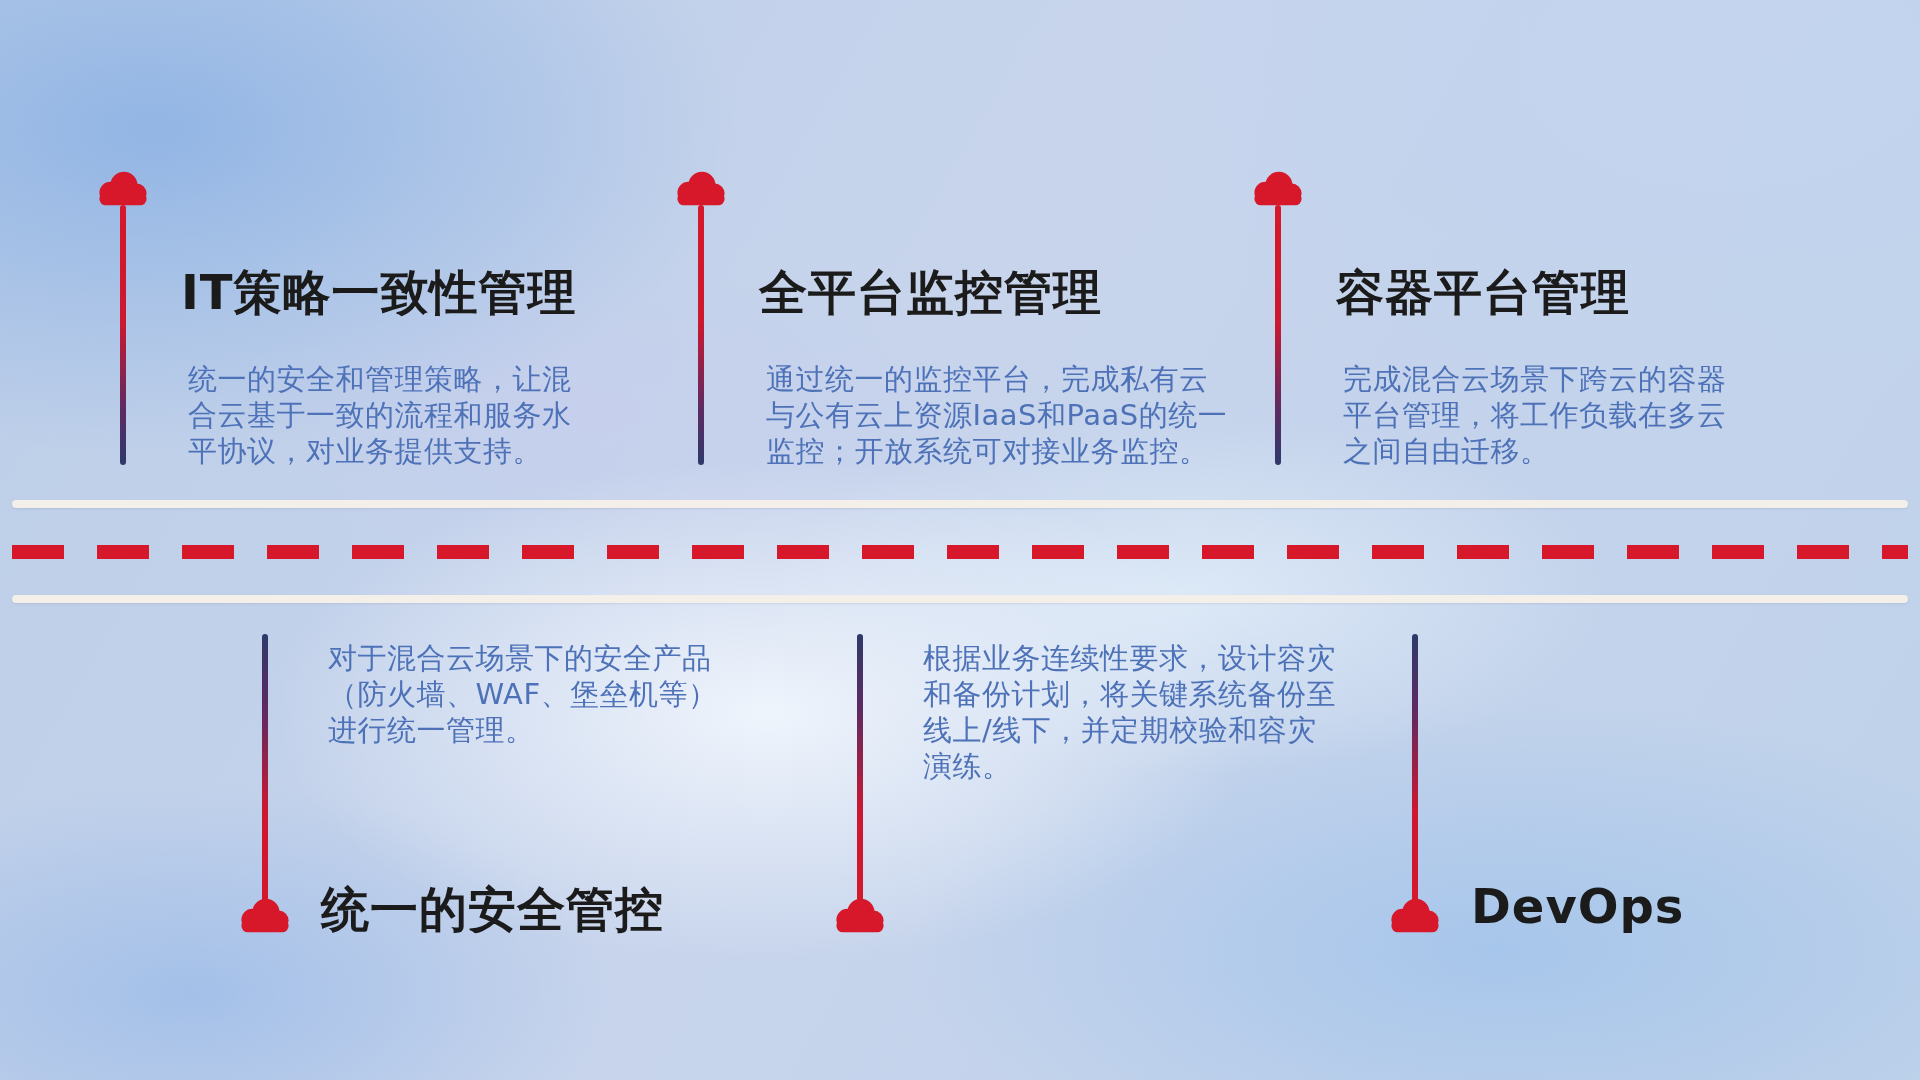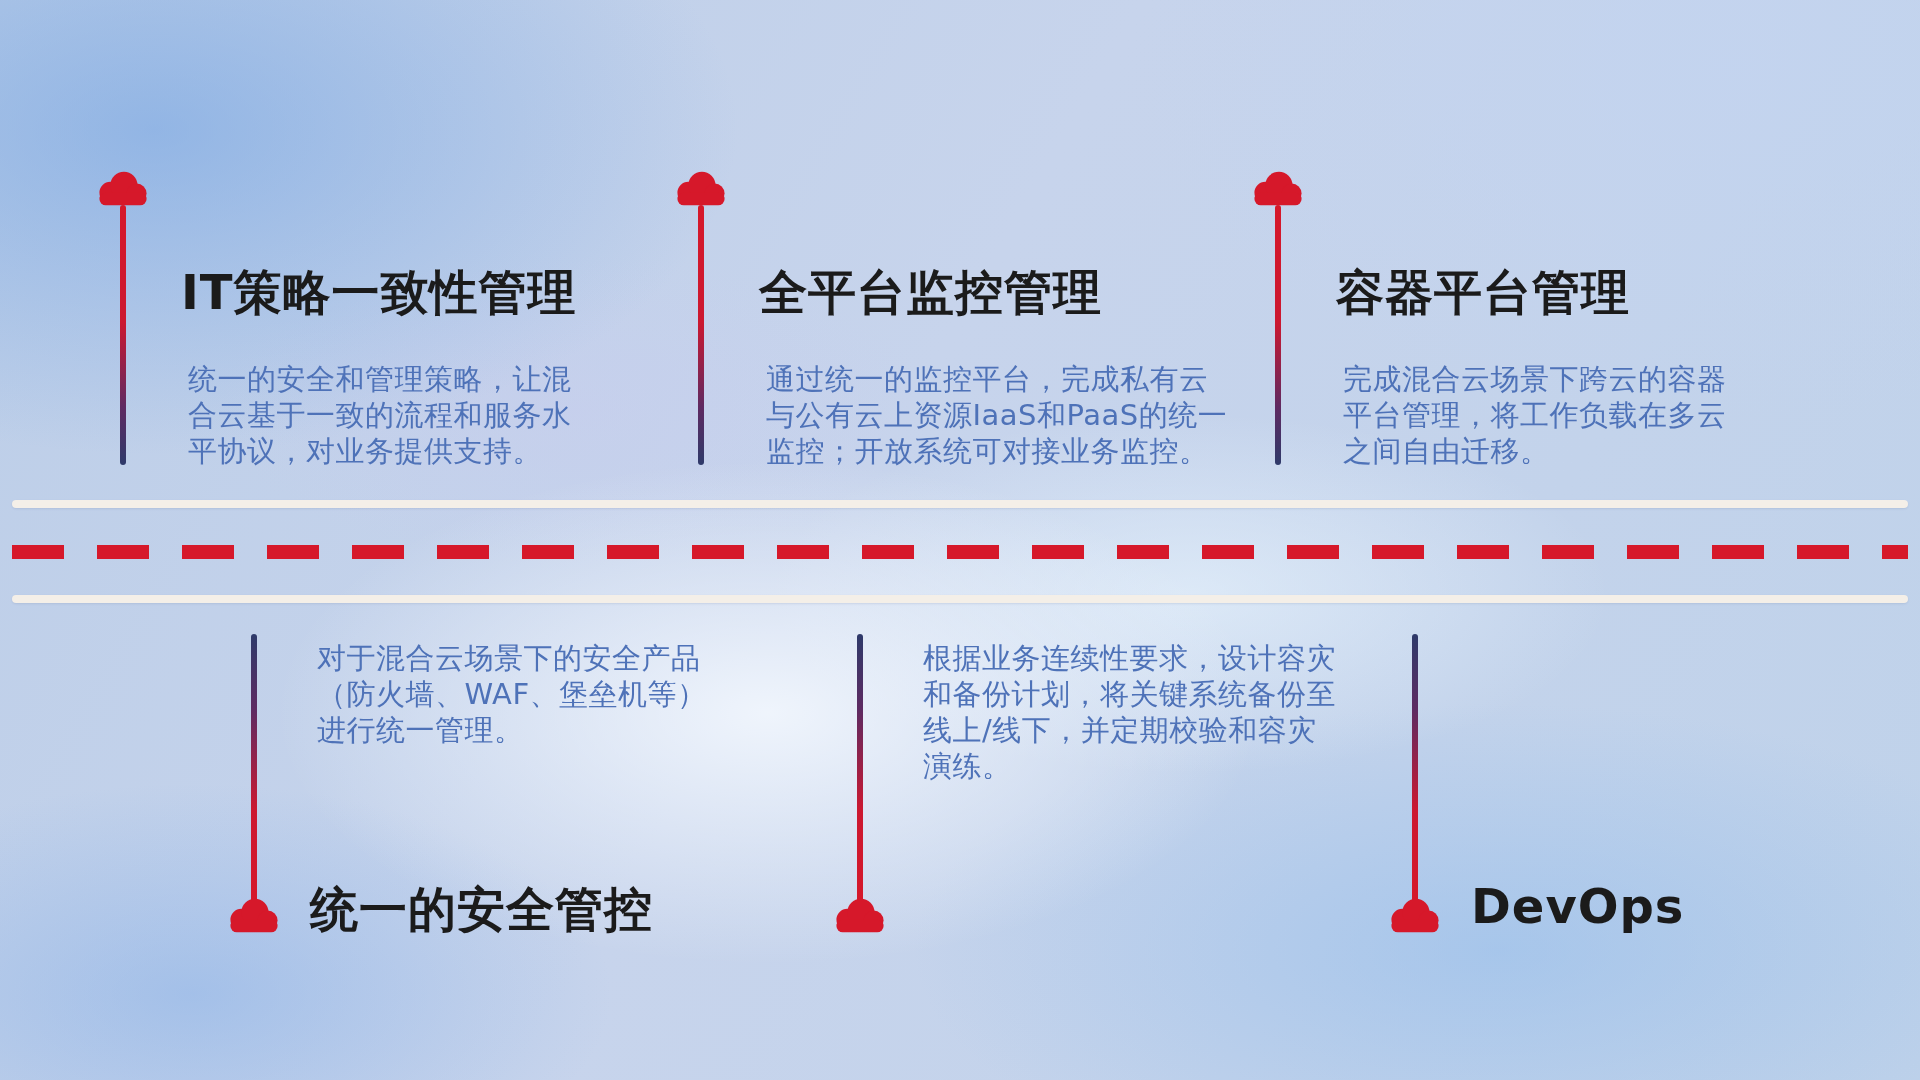--- a/index.html
+++ b/index.html
@@ -145,21 +145,21 @@
           <circle cx="33" cy="18" r="15"></circle>
           <circle cx="47" cy="27" r="11"></circle>
           <rect x="6" y="26" width="52" height="14" rx="7"></rect>
         </g>
       </svg>
     </div>
     <h2 class="title">全平台监控管理</h2>
     <p class="desc" style="width:462px">通过统一的监控平台，完成私有云与公有云上资源IaaS和PaaS的统一监控；开放系统可对接业务监控。</p>
   </div>
 
-  <div class="item bottom" style="left:225px">
+  <div class="item bottom" style="left:236px">
     <div class="vline vline-bottom"></div>
     <p class="desc" style="width:415px">对于混合云场景下的安全产品（防火墙、WAF、堡垒机等）进行统一管理。</p>
     <h2 class="title">统一的安全管控</h2>
     <div class="cloud">
       <svg viewBox="0 0 64 44" width="58" height="40" aria-hidden="true">
         <g fill="currentColor">
           <circle cx="18" cy="26" r="12"></circle>
           <circle cx="33" cy="18" r="15"></circle>
           <circle cx="47" cy="27" r="11"></circle>
           <rect x="6" y="26" width="52" height="14" rx="7"></rect>

